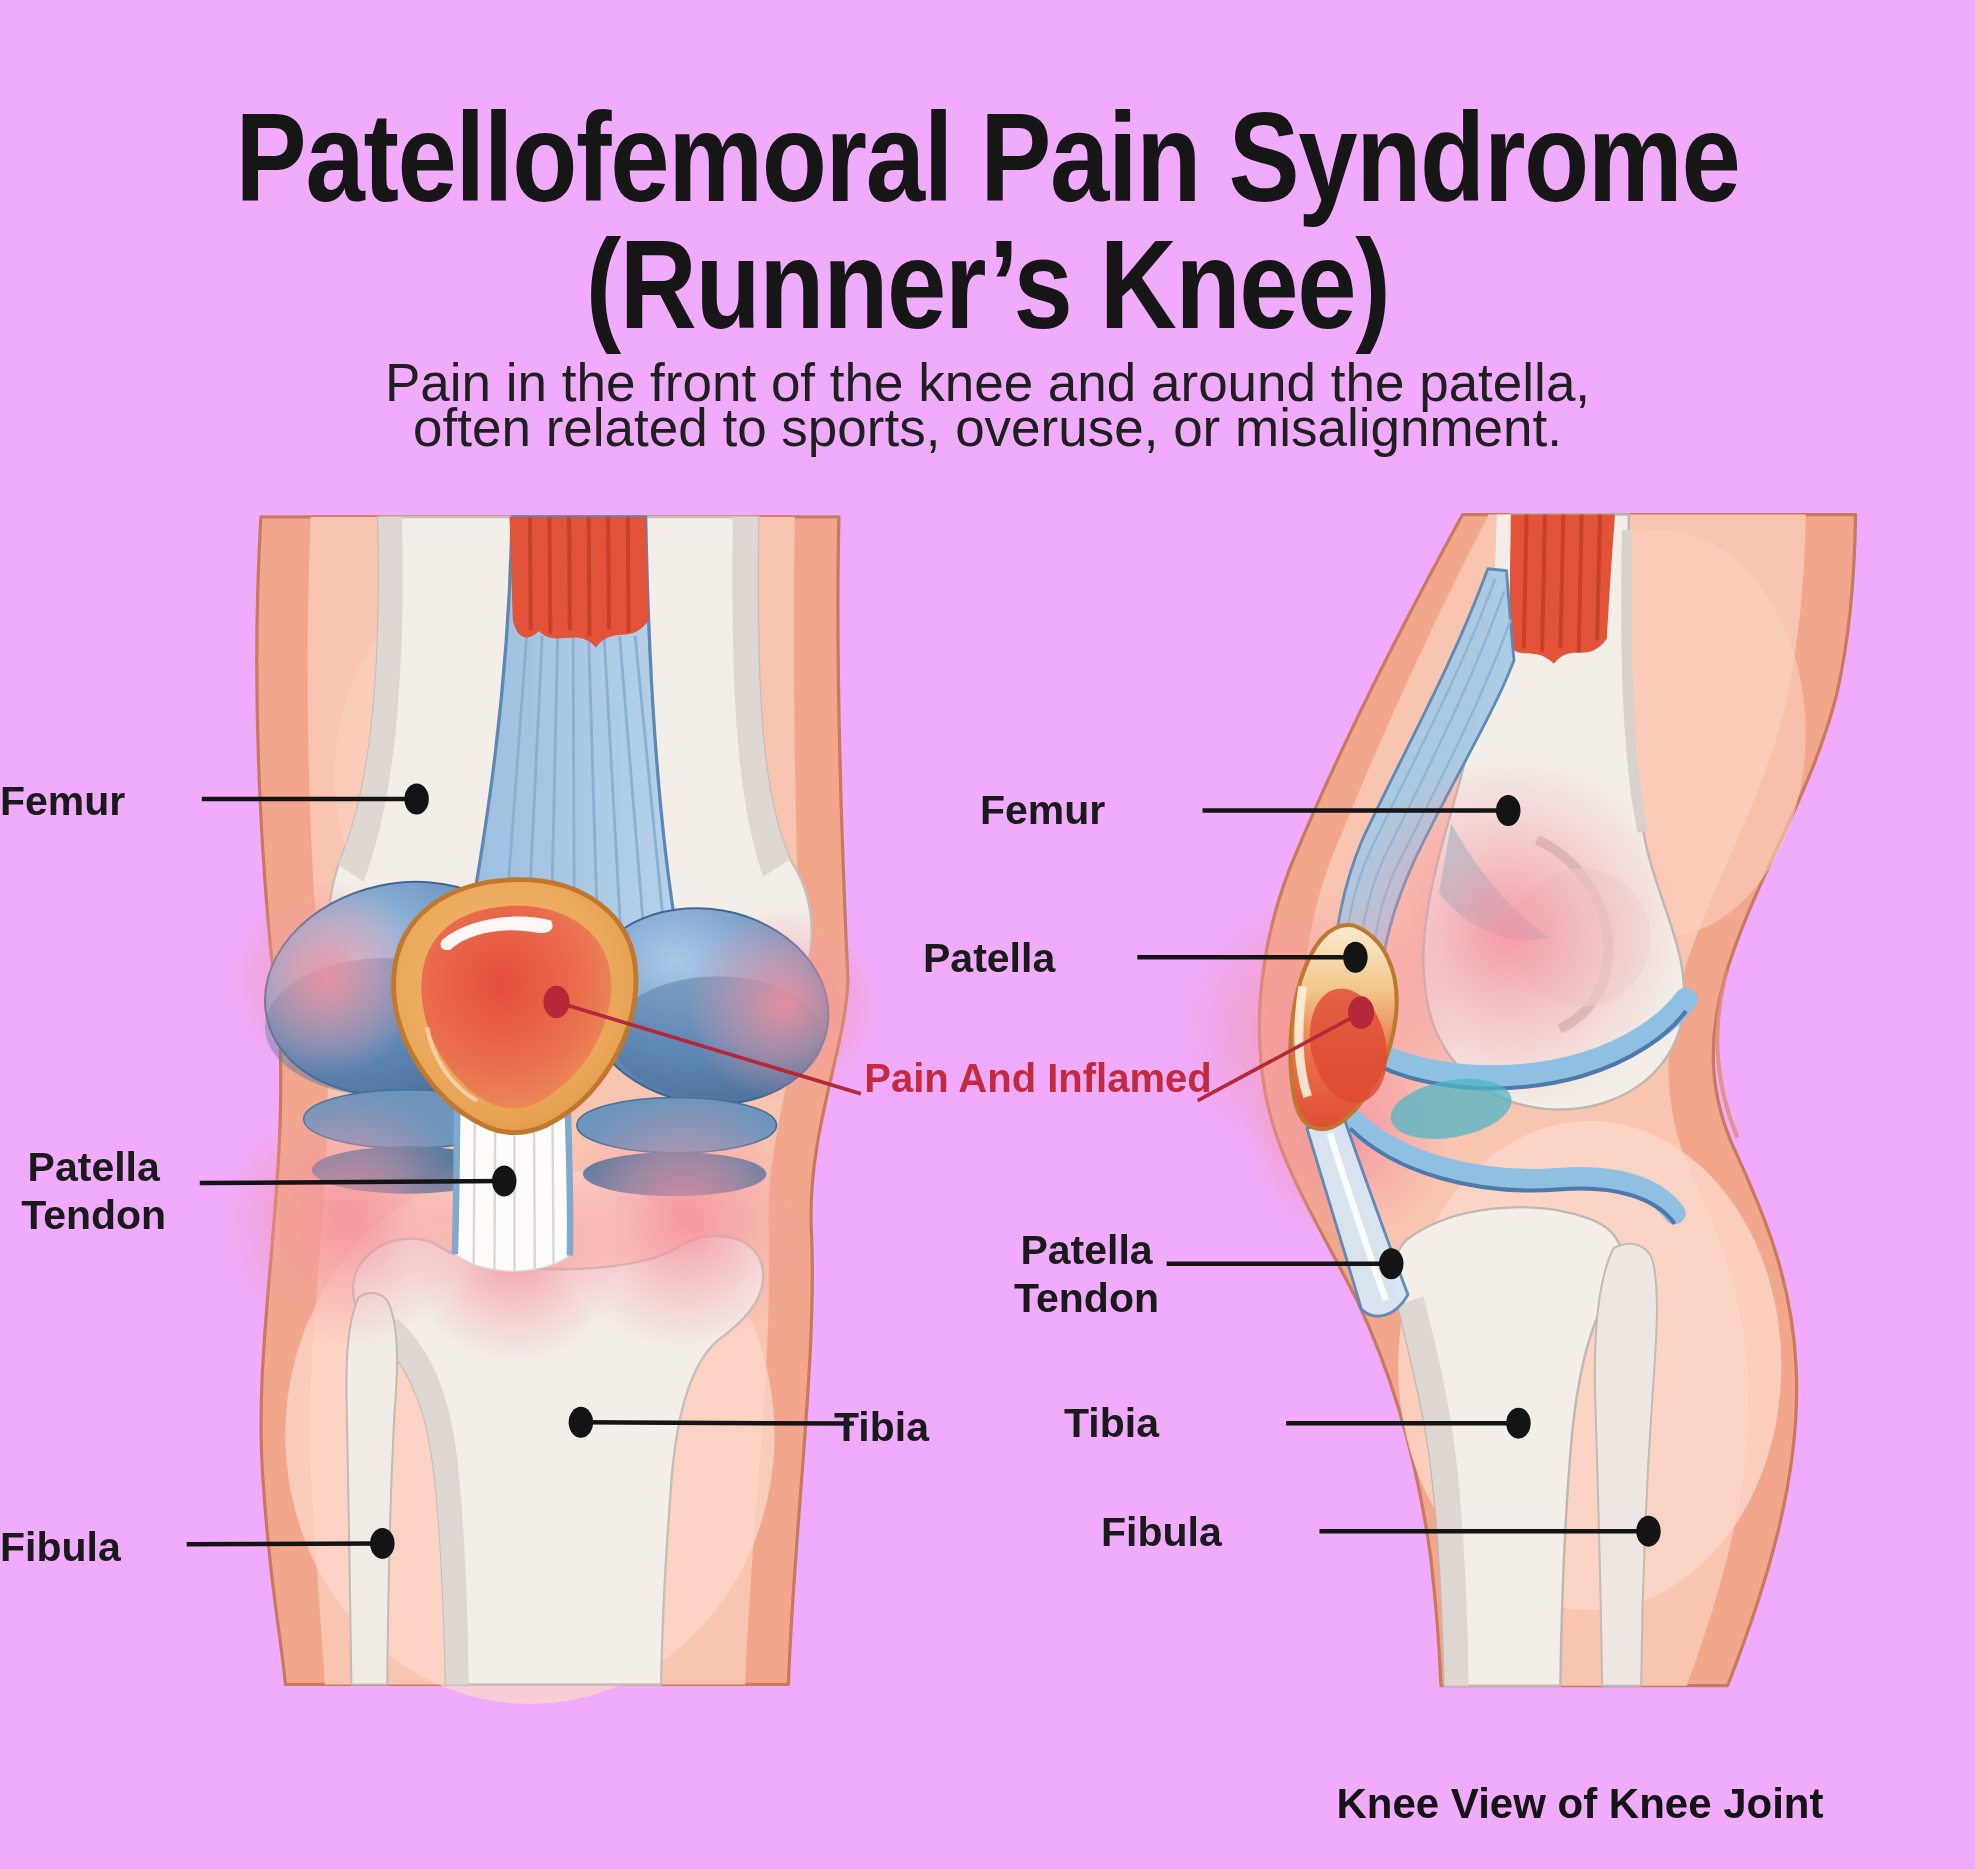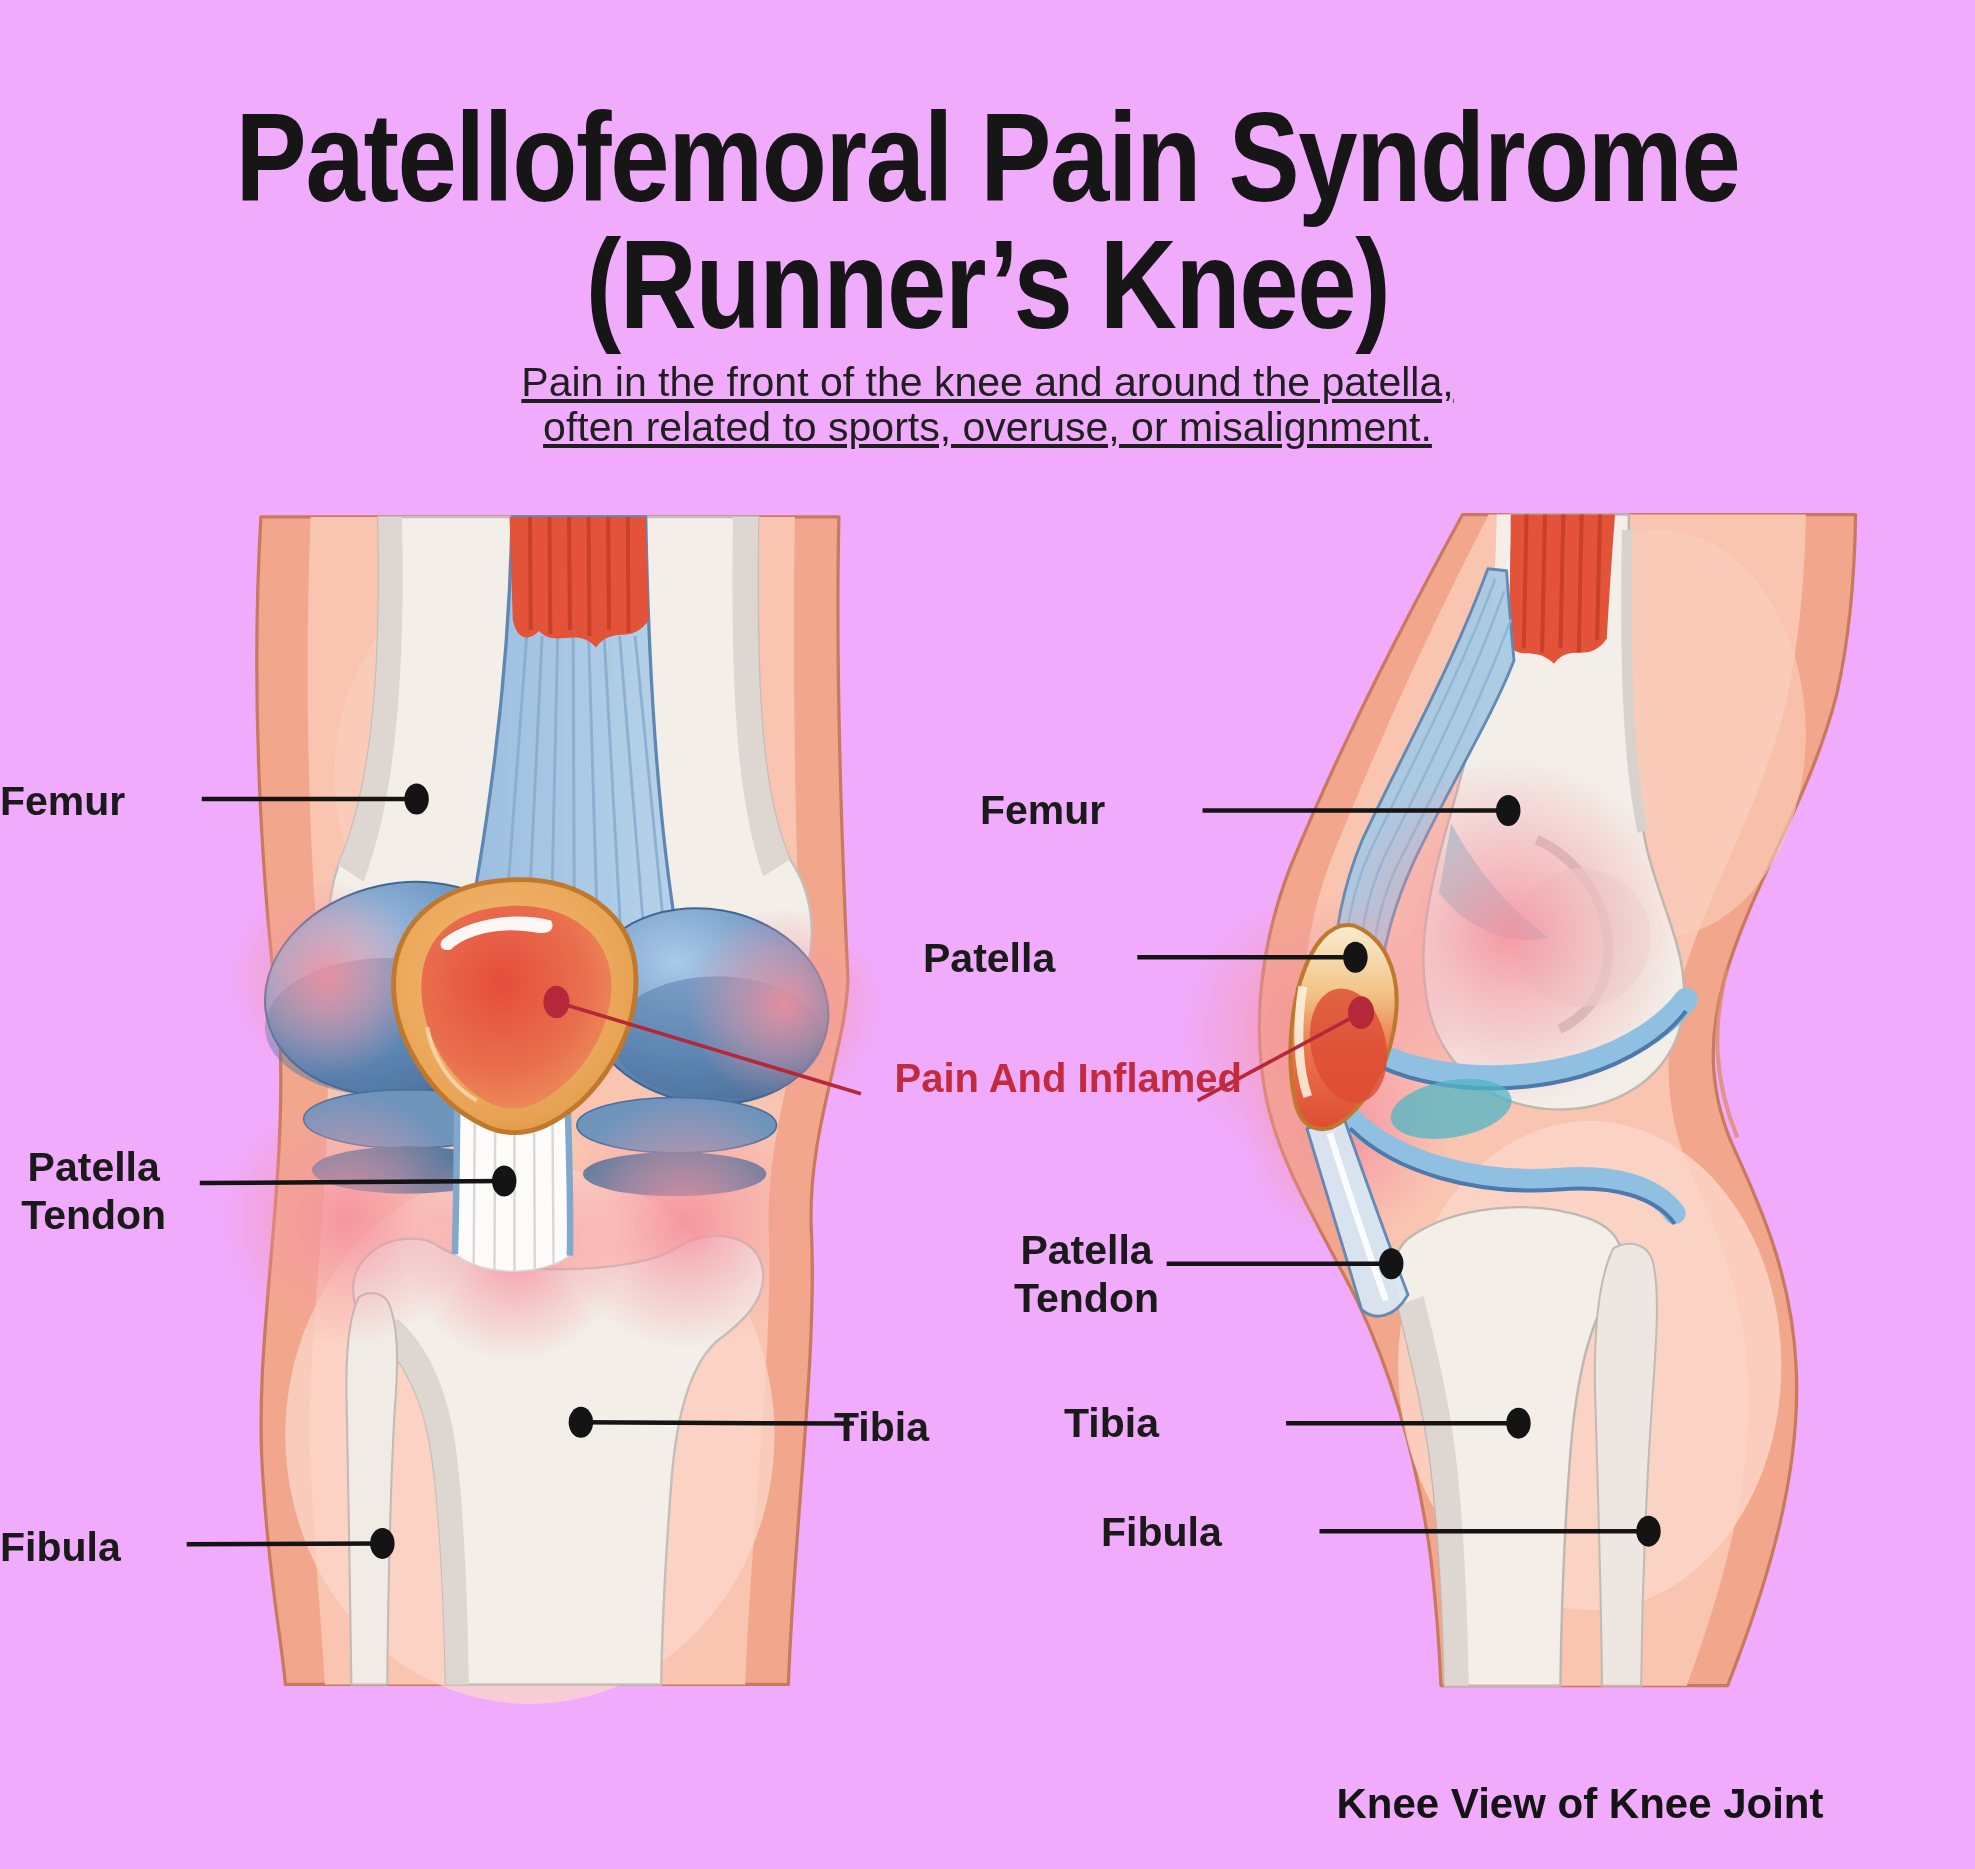--- a/index.html
+++ b/index.html
@@ -1,25 +1,25 @@
 <!DOCTYPE html>
 <html style="font-size:6.5px"><head>
 <meta charset="utf-8">
 <style>
   html,body{margin:0;padding:0;background:#ffffff;}
   .canvas{position:relative;width:1975px;height:1870px;background:#f0abfc;overflow:hidden;
           font-family:"Liberation Sans", sans-serif;color:#1c1c1c;}
   .abs{position:absolute;}
   .title{left:0;width:1975px;top:94px;text-align:center;font-weight:bold;font-size:127px;
          line-height:1.0;letter-spacing:-1.6px;transform:scaleX(.84);transform-origin:50% 50%;color:#161616;}
-  .subtitle{left:0;width:1975px;top:360px;text-align:center;font-size:41px;line-height:45px;color:#1f1f1f;text-decoration:underline;}
+  .subtitle{left:0;width:1975px;top:360px;text-align:center;font-size:53px;line-height:45px;color:#1f1f1f;}
   .label{font-size:41px;font-weight:600;line-height:48px;color:#1a1a1a;white-space:nowrap;}
   .r{}
   .c{text-align:center;}
-  .annotation{left:834px;top:1055px;width:408px;text-align:right;font-size:40px;font-weight:600;
+  .annotation{left:834px;top:1055px;width:408px;text-align:center;font-size:40px;font-weight:600;
               line-height:47px;color:#c22b3d;white-space:nowrap;}
   .caption{width:652px;top:1780px;text-align:center;font-weight:bold;font-size:42px;color:#141414;}
   svg{position:absolute;left:0;top:0;}
 </style>
 </head>
 <body>
 
 <div class="canvas">
 
   <svg width="1975" height="1870" viewBox="0 0 4845 4587">

